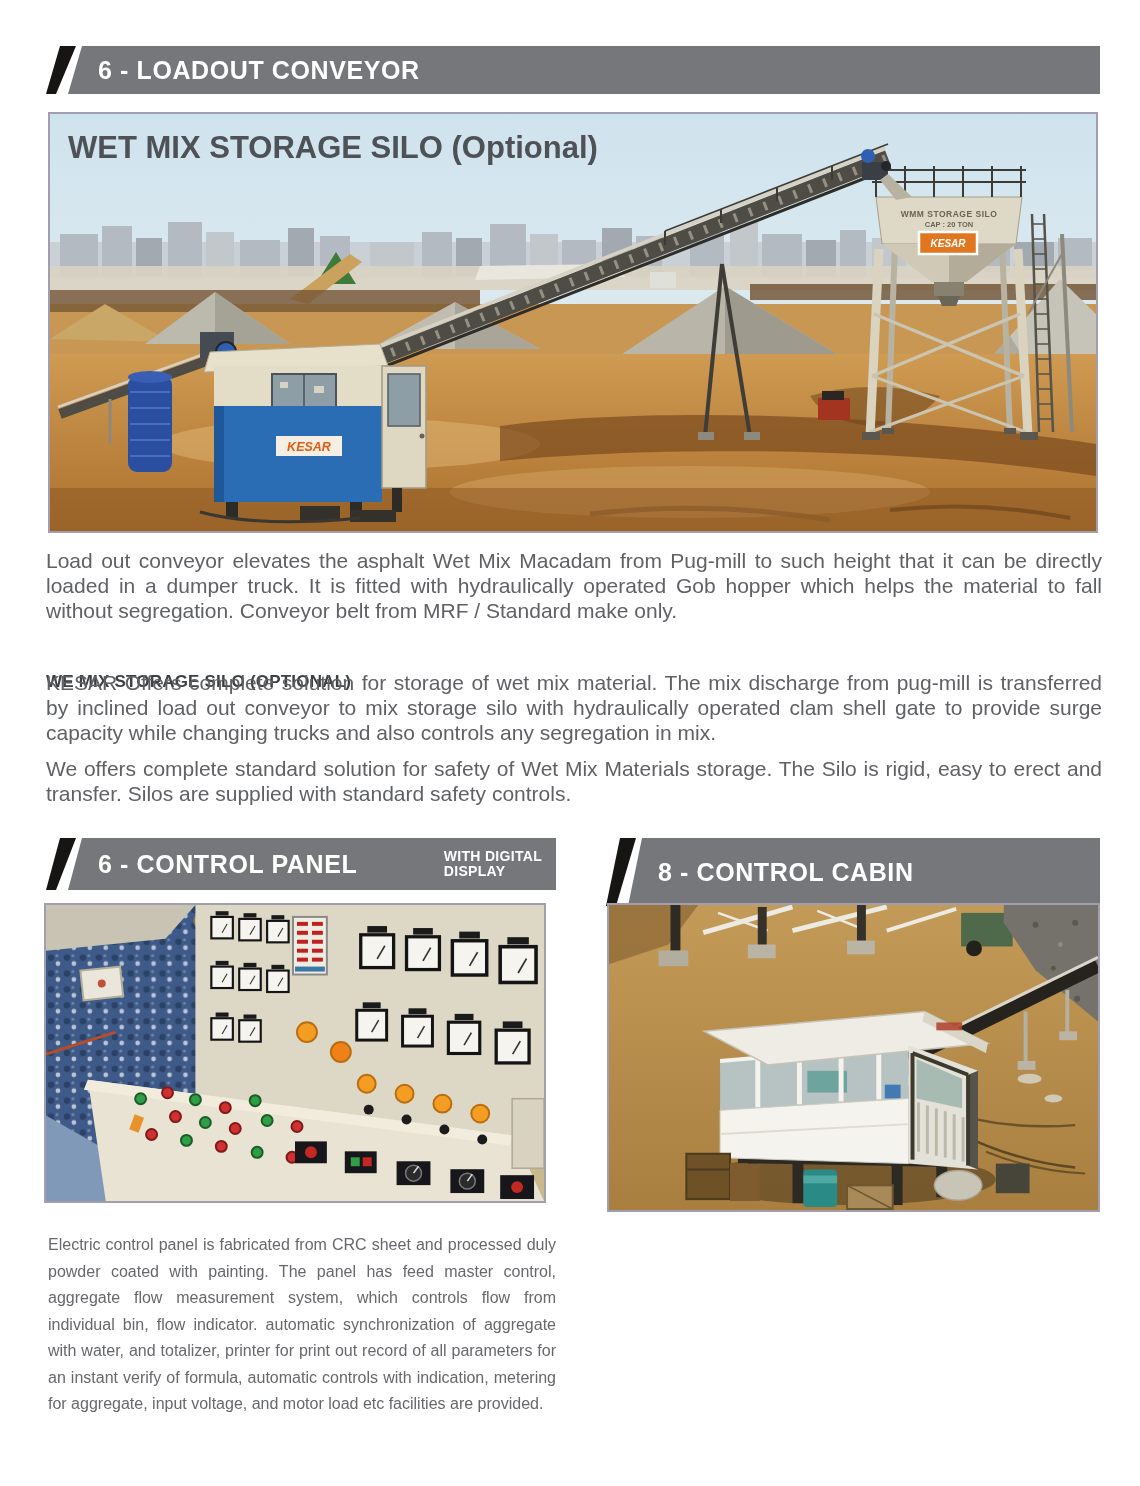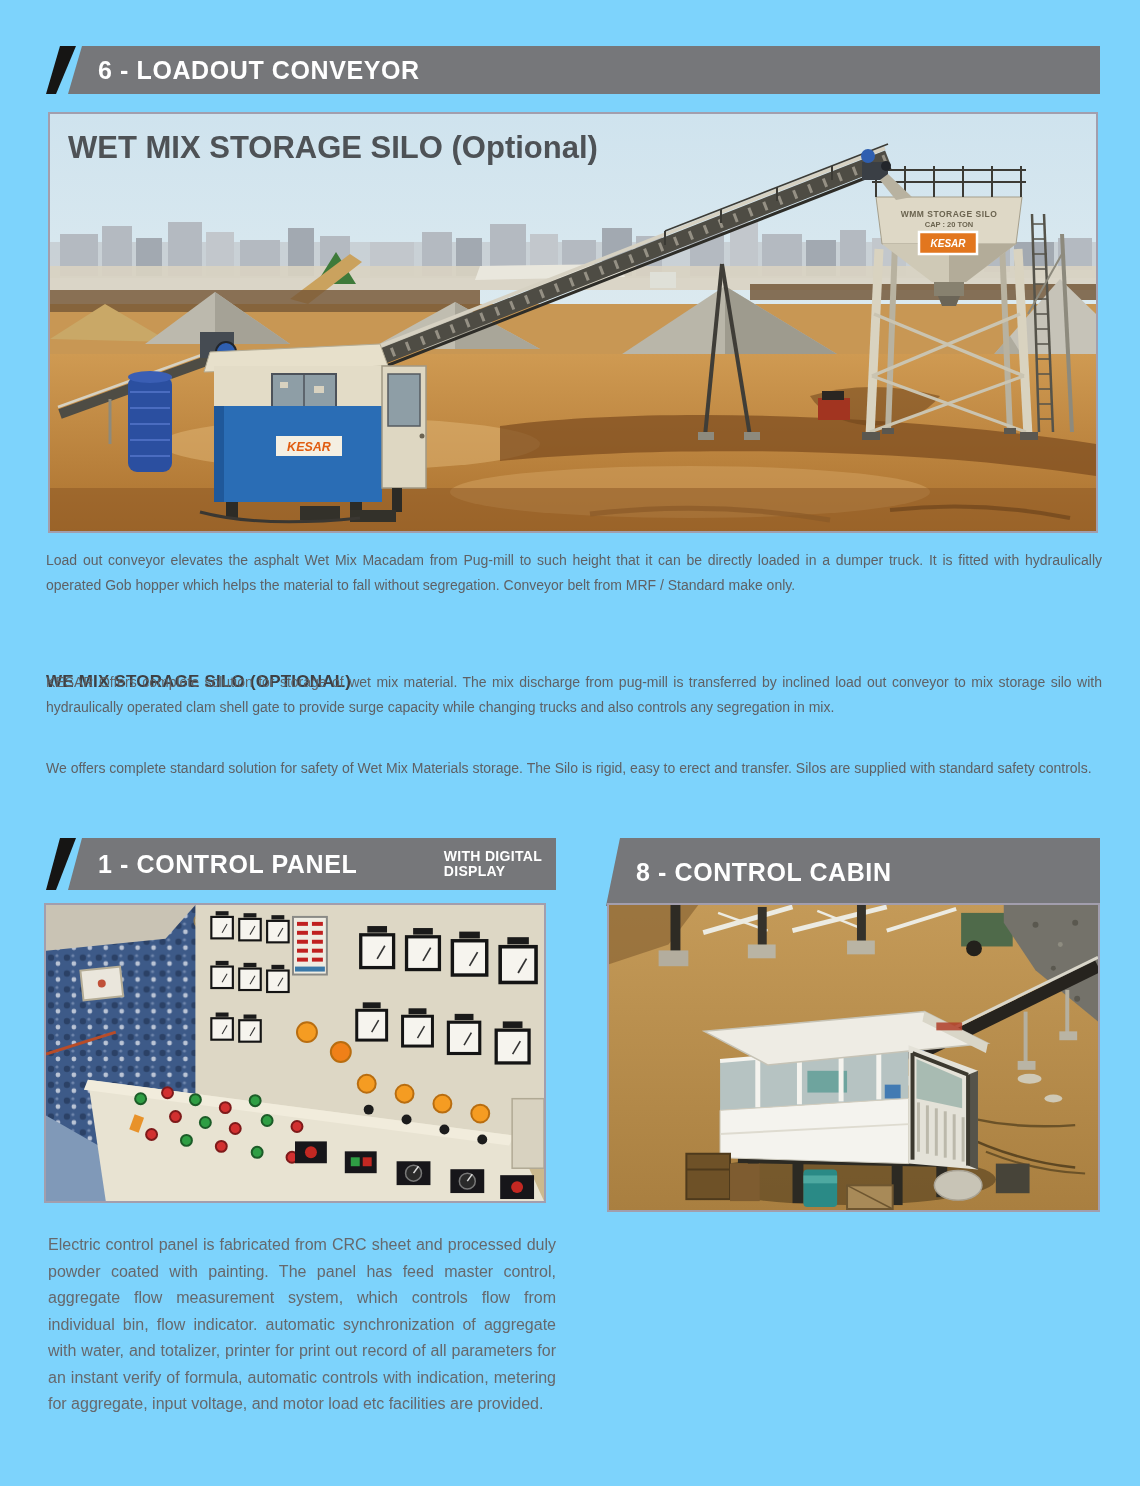--- a/index.html
+++ b/index.html
@@ -1,18 +1,18 @@
 <!DOCTYPE html>
 <html><head>
 <meta charset="utf-8">
 <style>
   html,body{margin:0;padding:0;background:#d6d6d4;}
   .page{
     position:relative;width:1140px;height:1486px;margin:0 auto;
-    background:#7dd3fc;overflow:hidden;
+    background:#ffffff;overflow:hidden;
     font-family:"Liberation Sans","DejaVu Sans",sans-serif;
   }
   
   .hbar{position:absolute;height:48px;display:flex;align-items:stretch;}
   .hbar .notch{
     width:30px;background:#161514;
     clip-path:polygon(14px 0%,30px 0%,10px 100%,0% 100%);
     margin-right:-8px;
   }
   .hbar .bar{
@@ -29,21 +29,21 @@
     font-size:14px;line-height:15px;letter-spacing:.3px;text-align:left;
   }
   
   .photo{
     position:absolute;border:2px solid #a29ead;box-sizing:border-box;
     background:#cbb98e;overflow:hidden;margin:0;padding:0;
   }
   .photo svg{display:block;width:100%;height:100%;}
   
   .body-par{
-    position:absolute;color:#5f6165;font-size:14px;line-height:25px;
+    position:absolute;color:#5f6165;font-size:21px;line-height:25px;
     text-align:justify;margin:0;
   }
   .sub-head{
     position:absolute;color:#3e4044;font-size:17px;font-weight:bold;
     letter-spacing:.2px;margin:0;
   }
   .col-par{
     position:absolute;color:#66686c;font-size:16px;line-height:26.5px;
     text-align:justify;margin:0;
   }
@@ -249,29 +249,29 @@
   </figure>
 
   <p class="body-par" style="left:46px;top:548px;width:1056px;">Load out conveyor elevates the asphalt Wet Mix Macadam from Pug-mill to such height that it can be directly loaded in a dumper truck. It is fitted with hydraulically operated Gob hopper which helps the material to fall without segregation. Conveyor belt from MRF / Standard make only.</p>
   <h3 class="sub-head" style="left:46px;top:672px;">WE MIX STORAGE SILO (OPTIONAL)</h3>
   <p class="body-par" style="left:46px;top:756px;width:1056px;">We offers complete standard solution for safety of Wet Mix Materials storage. The Silo is rigid, easy to erect and transfer. Silos are supplied with standard safety controls.</p>
   <p class="body-par" style="left:46px;top:670px;width:1056px;">KESAR Offers complete solution for storage of wet mix material. The mix discharge from pug-mill is transferred by inclined load out conveyor to mix storage silo with hydraulically operated clam shell gate to provide surge capacity while changing trucks and also controls any segregation in mix.</p>
 
   <div class="hbar" style="left:46px;top:838px;width:510px;height:52px;">
     <div class="notch"></div>
     <div class="bar">
-      <span class="lbl">1 - CONTROL PANEL</span>
+      <span class="lbl">6 - CONTROL PANEL</span>
       <span class="badge">
         <span style="display:block">WITH DIGITAL</span>
         <span style="display:block">DISPLAY</span>
       </span>
     </div>
   </div>
 
-  <div class="hbar" style="left:606px;top:838px;width:494px;height:68px;flex-direction:column;">
+  <div class="hbar" style="left:606px;top:838px;width:494px;height:68px;">
     <div class="notch"></div>
     <div class="bar">
       <span class="lbl">8 - CONTROL CABIN</span>
     </div>
   </div>
 
   <figure class="photo" style="left:44px;top:903px;width:502px;height:300px;">
     <svg viewBox="0 0 500 298" preserveAspectRatio="none">
       <defs>
         <pattern id="mosaic" width="16" height="16" patternUnits="userSpaceOnUse">

